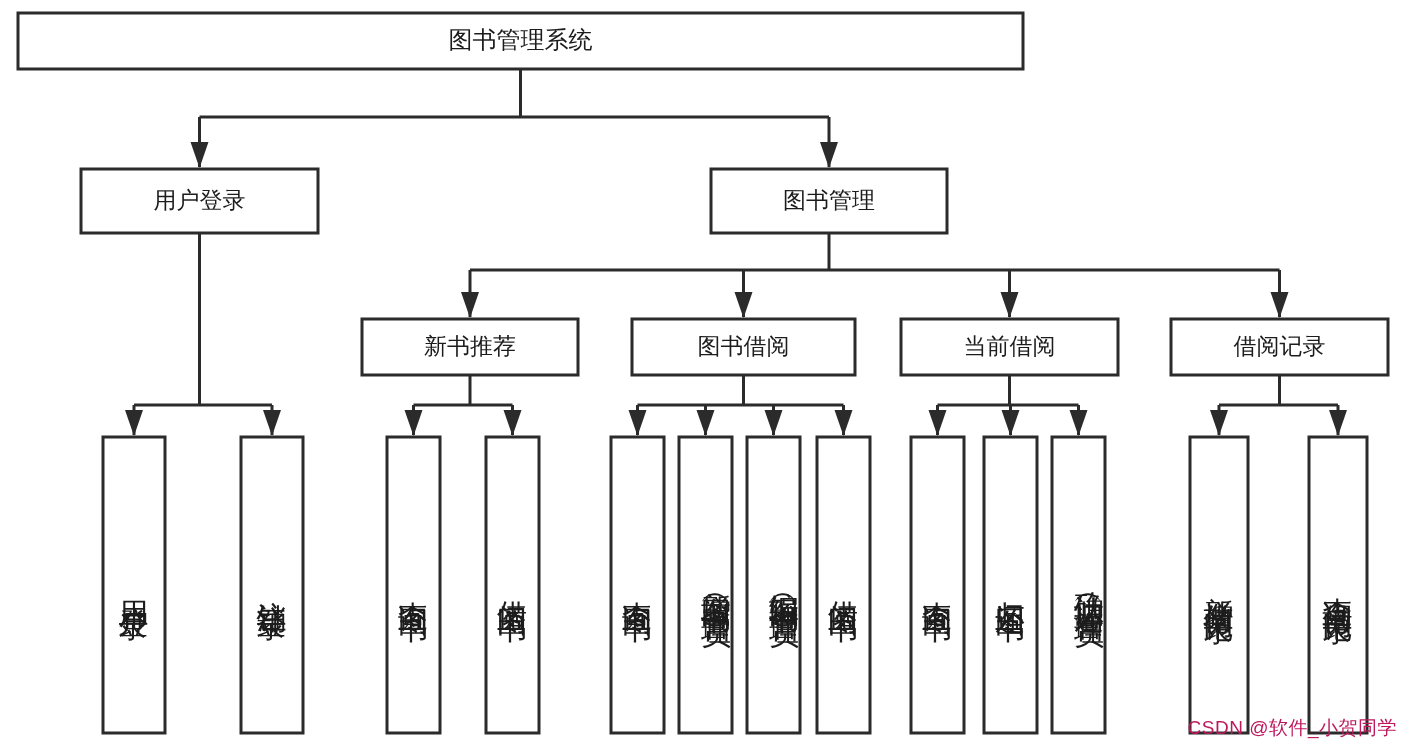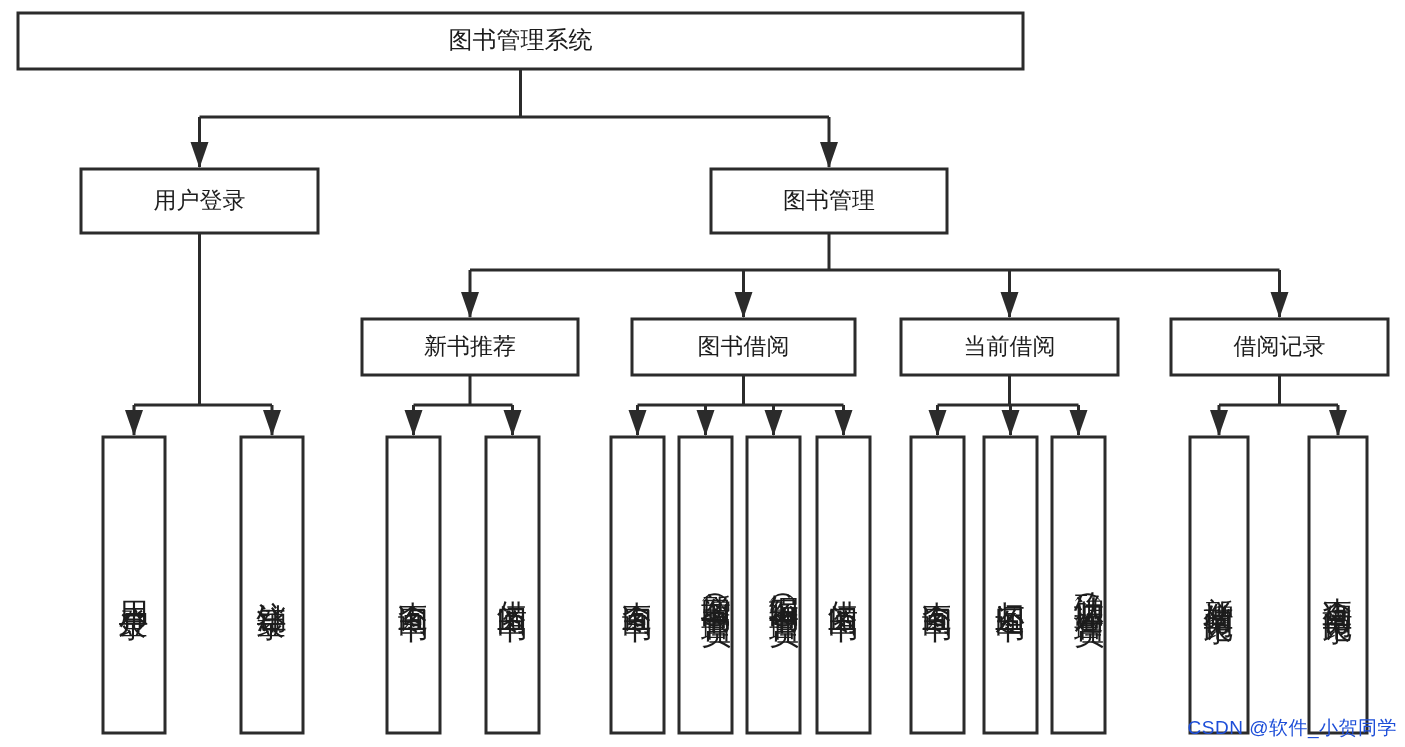--- a/index.html
+++ b/index.html
@@ -32,21 +32,21 @@
     letter-spacing:4px;
     white-space:nowrap;
     pointer-events:none;
   }
   .watermark{
     position:absolute;
     right:8px;
     bottom:6px;
     font-family:"Liberation Sans","DejaVu Sans",sans-serif;
     font-size:19px;
-    color:#1d4ed8;
+    color:#be185d;
     white-space:nowrap;
     letter-spacing:0.5px;
   }
 </style>
 </head>
 <body>
 
 <div id="stage">
 
   <svg class="diagram" viewBox="0 0 1405 747">

